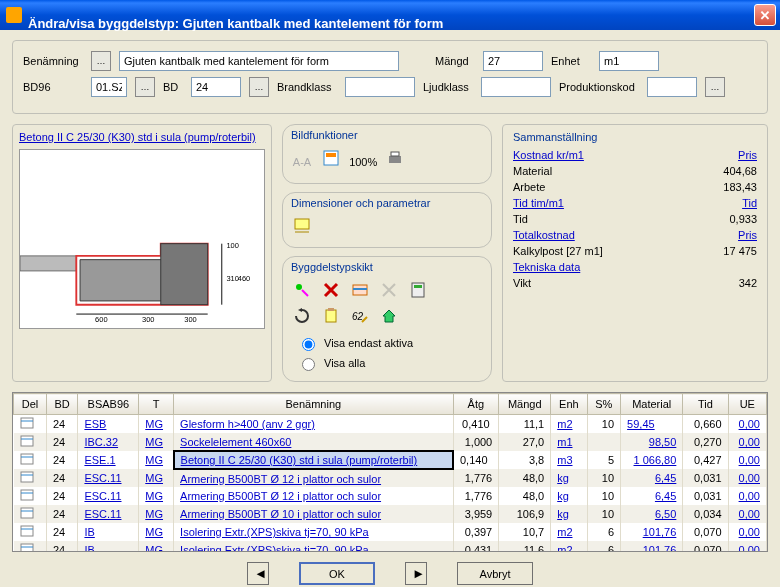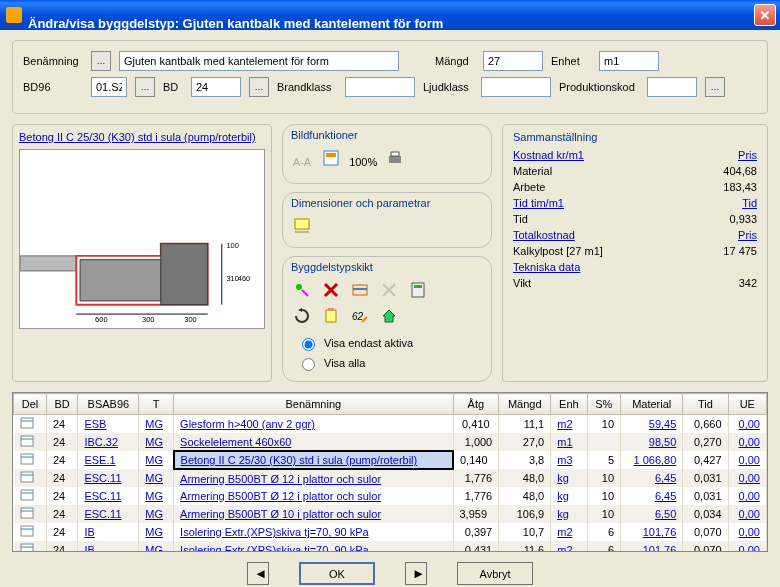--- a/index.html
+++ b/index.html
@@ -372,21 +372,21 @@
                 <line x1="1" y1="4" x2="13" y2="4" stroke="#38c"></line>
               </svg></td>
             <td>24</td>
             <td class="l" style="color: rgb(0, 0, 204); text-decoration: underline;">ESB</td>
             <td class="l" style="color: rgb(0, 0, 204); text-decoration: underline;">MG</td>
             <td class="l" style="color: rgb(0, 0, 204); text-decoration: underline;">Glesform h&gt;400 (anv 2 ggr)</td>
             <td class="r" style="text-align: center;">0,410</td>
             <td class="r" style="text-align: right;">11,1</td>
             <td class="l" style="color: rgb(0, 0, 204); text-decoration: underline;">m2</td>
             <td class="r" style="text-align: right;">10</td>
-            <td class="r l" style="color: rgb(0, 0, 204); text-decoration: underline; text-align: right;">59,45</td>
+            <td class="r l" style="color: rgb(0, 0, 204); text-decoration: underline; text-align: left;">59,45</td>
             <td class="r" style="text-align: right;">0,660</td>
             <td class="r l" style="color: rgb(0, 0, 204); text-decoration: underline; text-align: right;">0,00</td>
           </tr>
           <tr>
             <td><svg width="14" height="12">
                 <rect x="1" y="1" width="12" height="10" fill="#fff" stroke="#888"></rect>
                 <line x1="1" y1="4" x2="13" y2="4" stroke="#38c"></line>
               </svg></td>
             <td>24</td>
             <td class="l" style="color: rgb(0, 0, 204); text-decoration: underline;">IBC.32</td>
@@ -453,21 +453,21 @@
           </tr>
           <tr>
             <td><svg width="14" height="12">
                 <rect x="1" y="1" width="12" height="10" fill="#fff" stroke="#888"></rect>
                 <line x1="1" y1="4" x2="13" y2="4" stroke="#38c"></line>
               </svg></td>
             <td>24</td>
             <td class="l" style="color: rgb(0, 0, 204); text-decoration: underline;">ESC.11</td>
             <td class="l" style="color: rgb(0, 0, 204); text-decoration: underline;">MG</td>
             <td class="l" style="color: rgb(0, 0, 204); text-decoration: underline;">Armering B500BT Ø 10 i plattor och sulor</td>
-            <td class="r" style="text-align: left;">3,959</td>
+            <td class="r" style="text-align: right;">3,959</td>
             <td class="r" style="text-align: right;">106,9</td>
             <td class="l" style="color: rgb(0, 0, 204); text-decoration: underline;">kg</td>
             <td class="r" style="text-align: right;">10</td>
             <td class="r l" style="color: rgb(0, 0, 204); text-decoration: underline; text-align: right;">6,50</td>
             <td class="r" style="text-align: right;">0,034</td>
             <td class="r l" style="color: rgb(0, 0, 204); text-decoration: underline; text-align: right;">0,00</td>
           </tr>
           <tr>
             <td><svg width="14" height="12">
                 <rect x="1" y="1" width="12" height="10" fill="#fff" stroke="#888"></rect>

